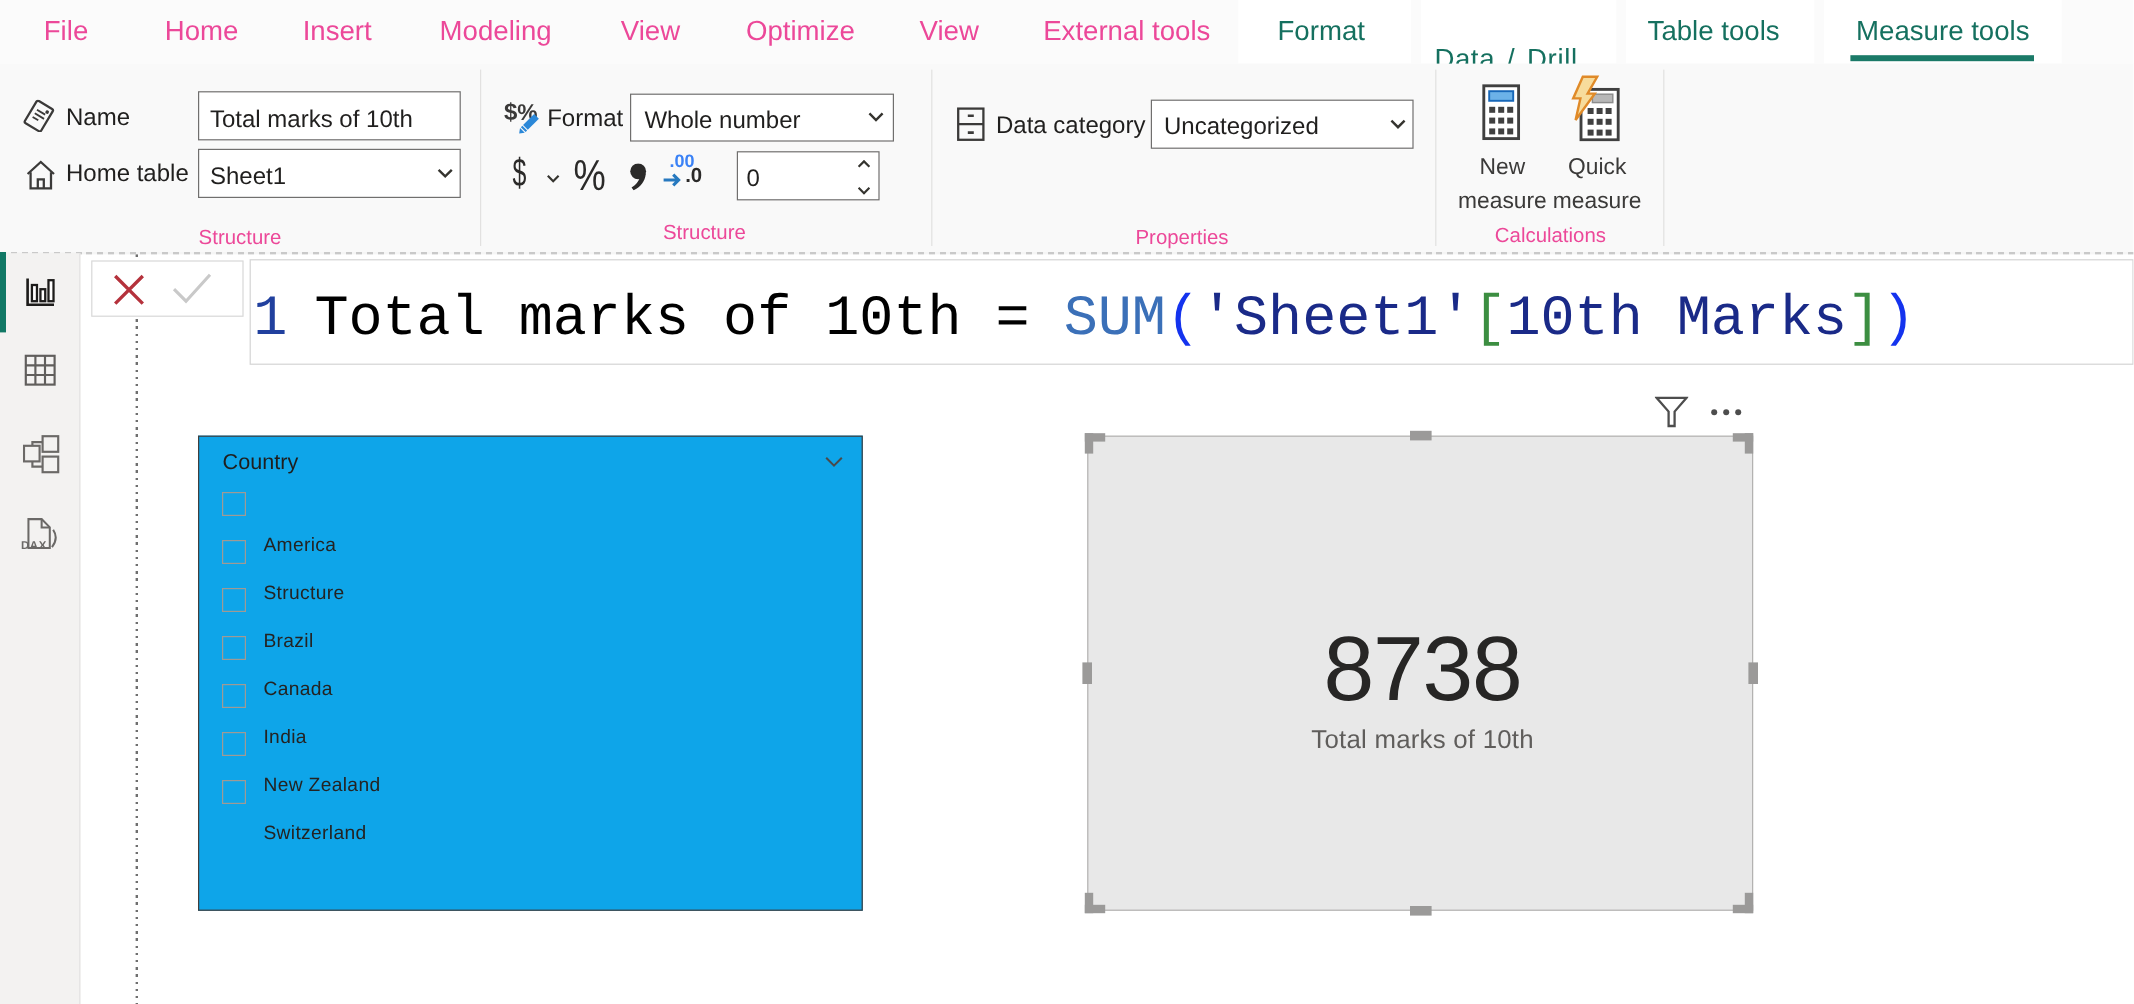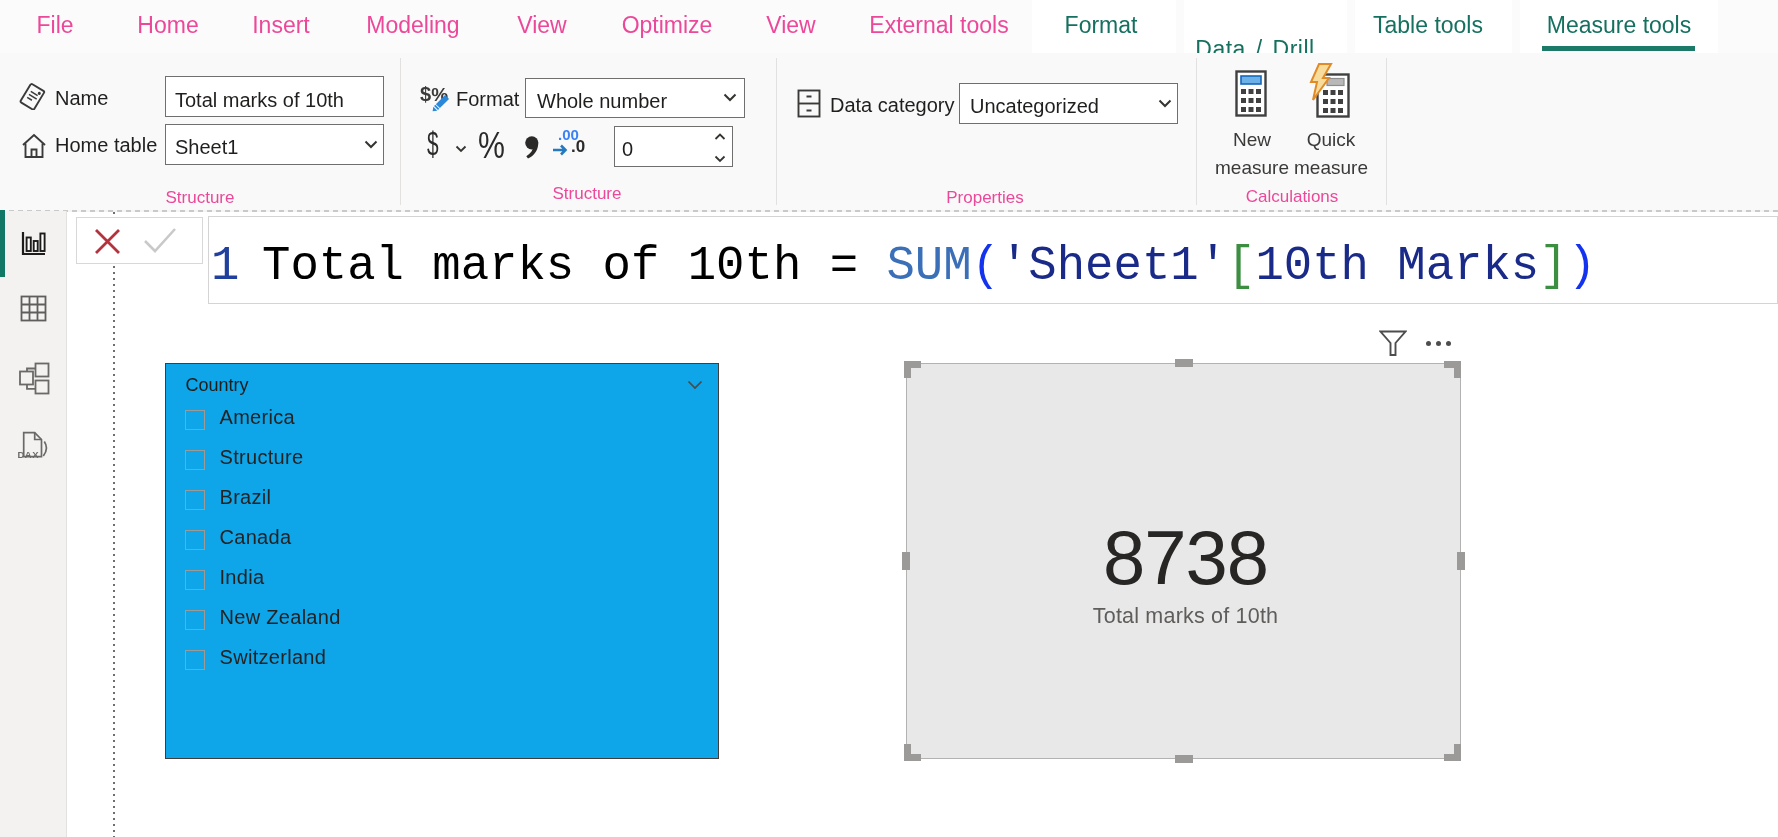--- a/index.html
+++ b/index.html
@@ -5,21 +5,21 @@
   html,body{margin:0;padding:0;}
   body{width:1778px;height:837px;position:relative;overflow:hidden;background:#fff;
        font-family:"Liberation Sans", sans-serif;}
   .abs{position:absolute;}
   .tab{position:absolute;top:12px;font-size:23px;color:#ec4899;white-space:nowrap;transform:translateX(-50%);}
   .ctab{color:#15705f;}
   .rlabel{position:absolute;font-size:20px;color:#201f1e;white-space:nowrap;}
   .glabel{position:absolute;font-size:17px;color:#ec4899;white-space:nowrap;transform:translateX(-50%);}
   .inputbox{position:absolute;background:#fff;border:1px solid #706f6e;box-sizing:border-box;}
   .sep{position:absolute;width:1px;top:58px;height:147px;background:#e2e1e0;}
-  .slicer-row{position:absolute;left:20px;font-size:20px;color:#242322;letter-spacing:0.3px;}
+  .slicer-row{position:absolute;left:20px;font-size:16px;color:#242322;letter-spacing:0.3px;margin-top:40px;}
   .cbox{position:absolute;left:19px;width:20px;height:20px;border:1.4px solid #a09a94;box-sizing:border-box;}
 </style>
 </head>
 <body>
 
 <div class="abs" style="left:0;top:0;width:1778px;height:53px;background:#fbfbfb;"></div>
 
 <div class="abs" style="left:1032px;top:0;width:144px;height:53px;background:#ffffff;"></div>
 <div class="abs" style="left:1184px;top:0;width:163px;height:53px;background:#ffffff;"></div>
 <div class="abs" style="left:1355px;top:0;width:157px;height:53px;background:#ffffff;"></div>

